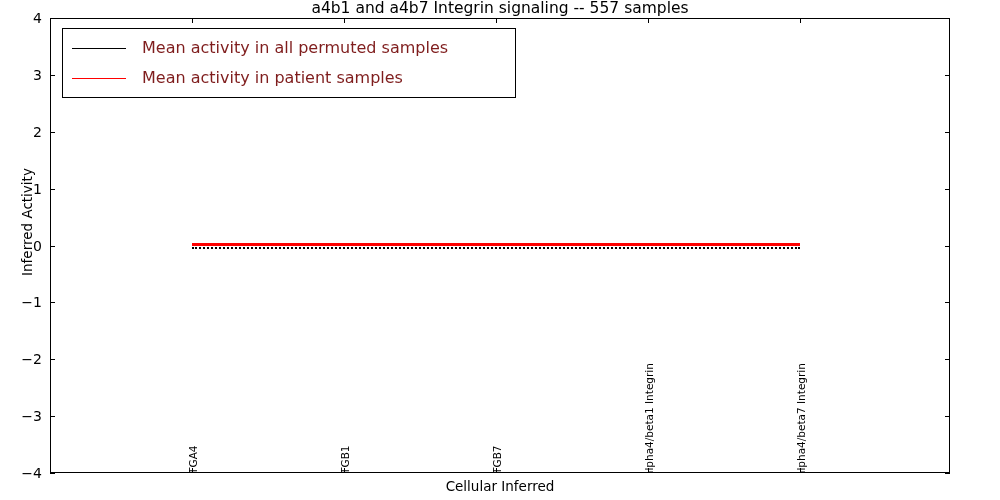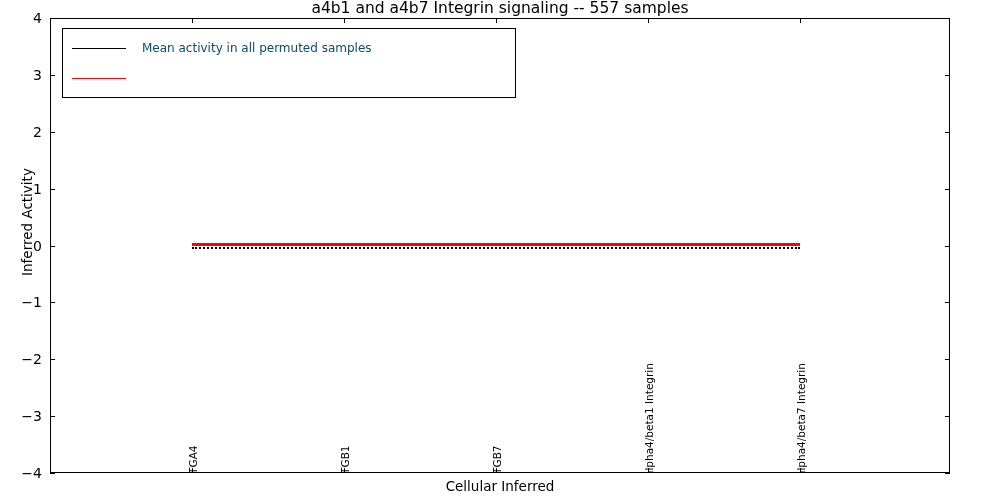--- a/index.html
+++ b/index.html
@@ -169,23 +169,23 @@
   }
   .legend-swatch {
     width: 54px;
     height: 0;
     margin-right: 16px;
     flex: 0 0 54px;
   }
   .legend-swatch.black { border-top: 1.6px solid #000000; }
   .legend-swatch.red   { border-top: 1.6px solid #ff0000; }
   .legend-text {
-    font-size: 12px;
+    font-size: 16px;
     line-height: 18px;
-    color: #0c4a6e;
+    color: #7f1d1d;
     white-space: nowrap;
   }
 </style>
 </head>
 <body>
 
 <div id="figure">
 
   <div id="chart-title">a4b1 and a4b7 Integrin signaling -- 557 samples</div>
 
@@ -255,16 +255,17 @@
 
   <div id="xlabel">Cellular Inferred</div>
 
   <div id="legend">
     <div class="legend-row">
       <span class="legend-swatch black"></span>
       <span class="legend-text">Mean activity in all permuted samples</span>
     </div>
     <div class="legend-row">
       <span class="legend-swatch red"></span>
+      <span class="legend-text">Mean activity in patient samples</span>
     </div>
   </div>
 
 </div>
 
 </body></html>

